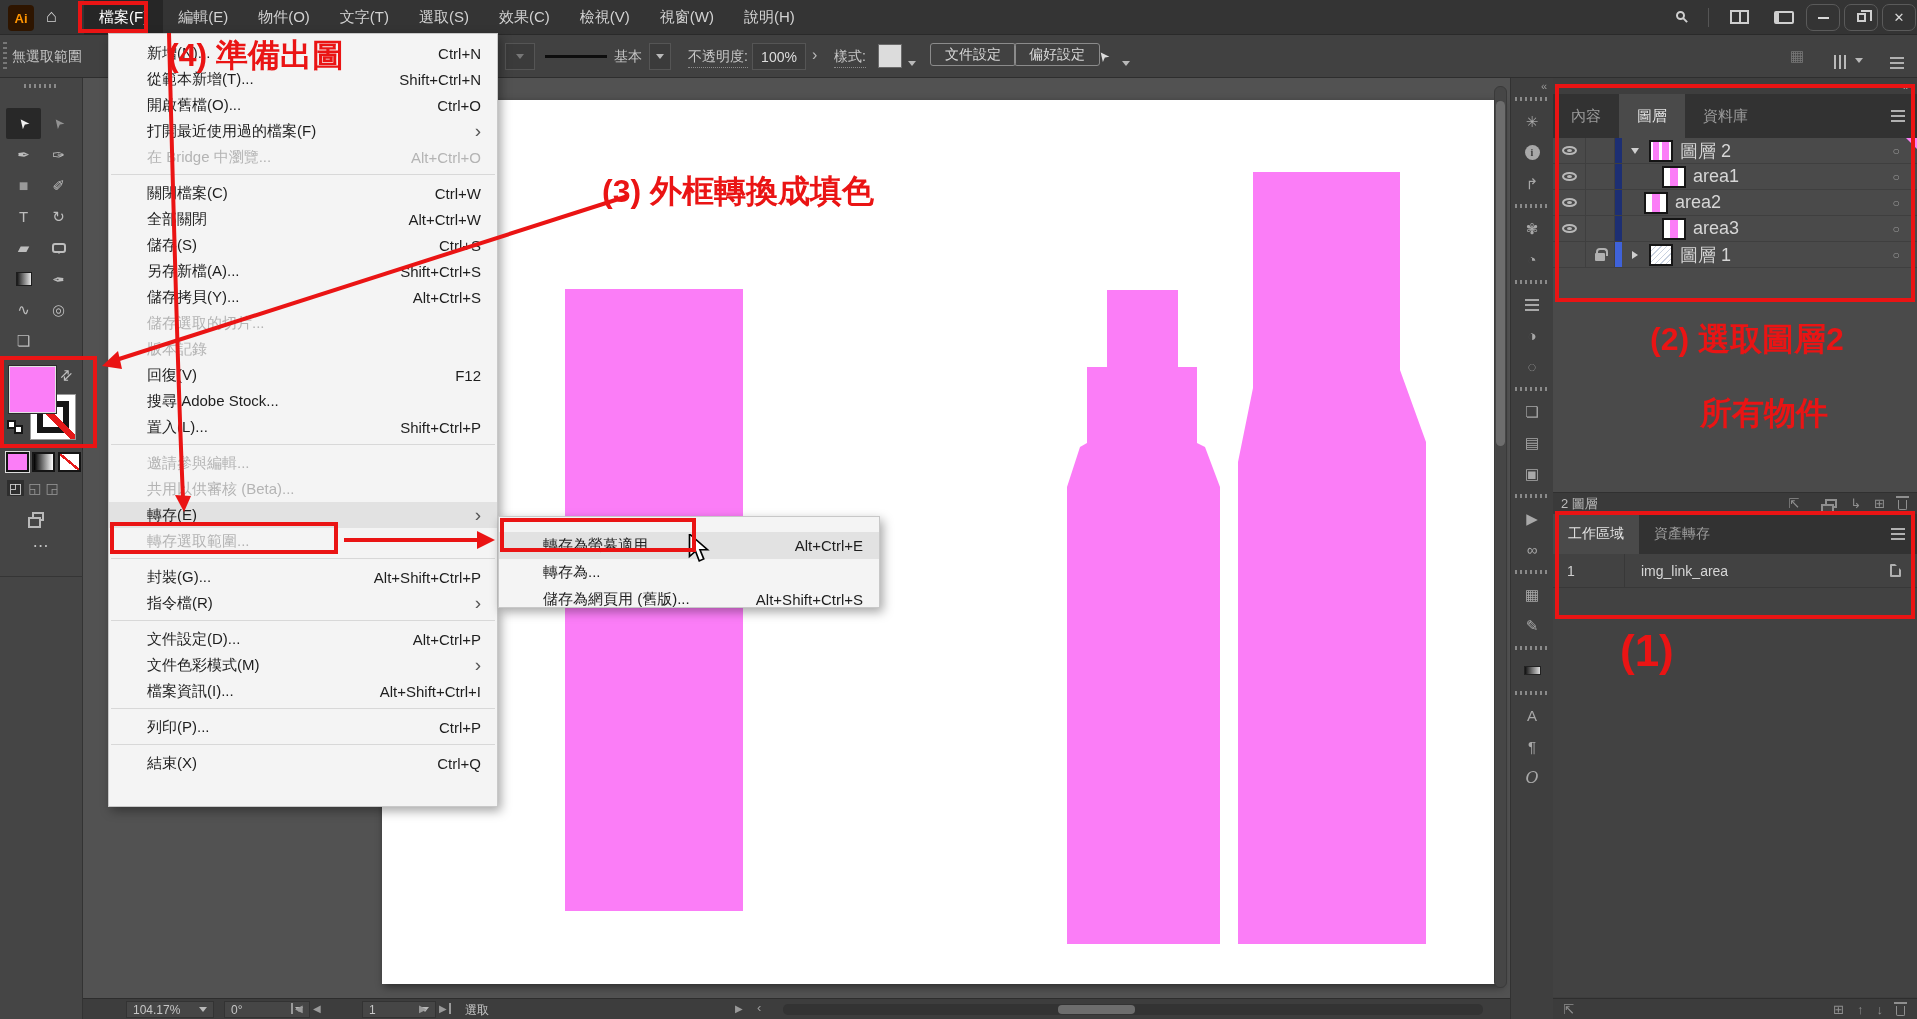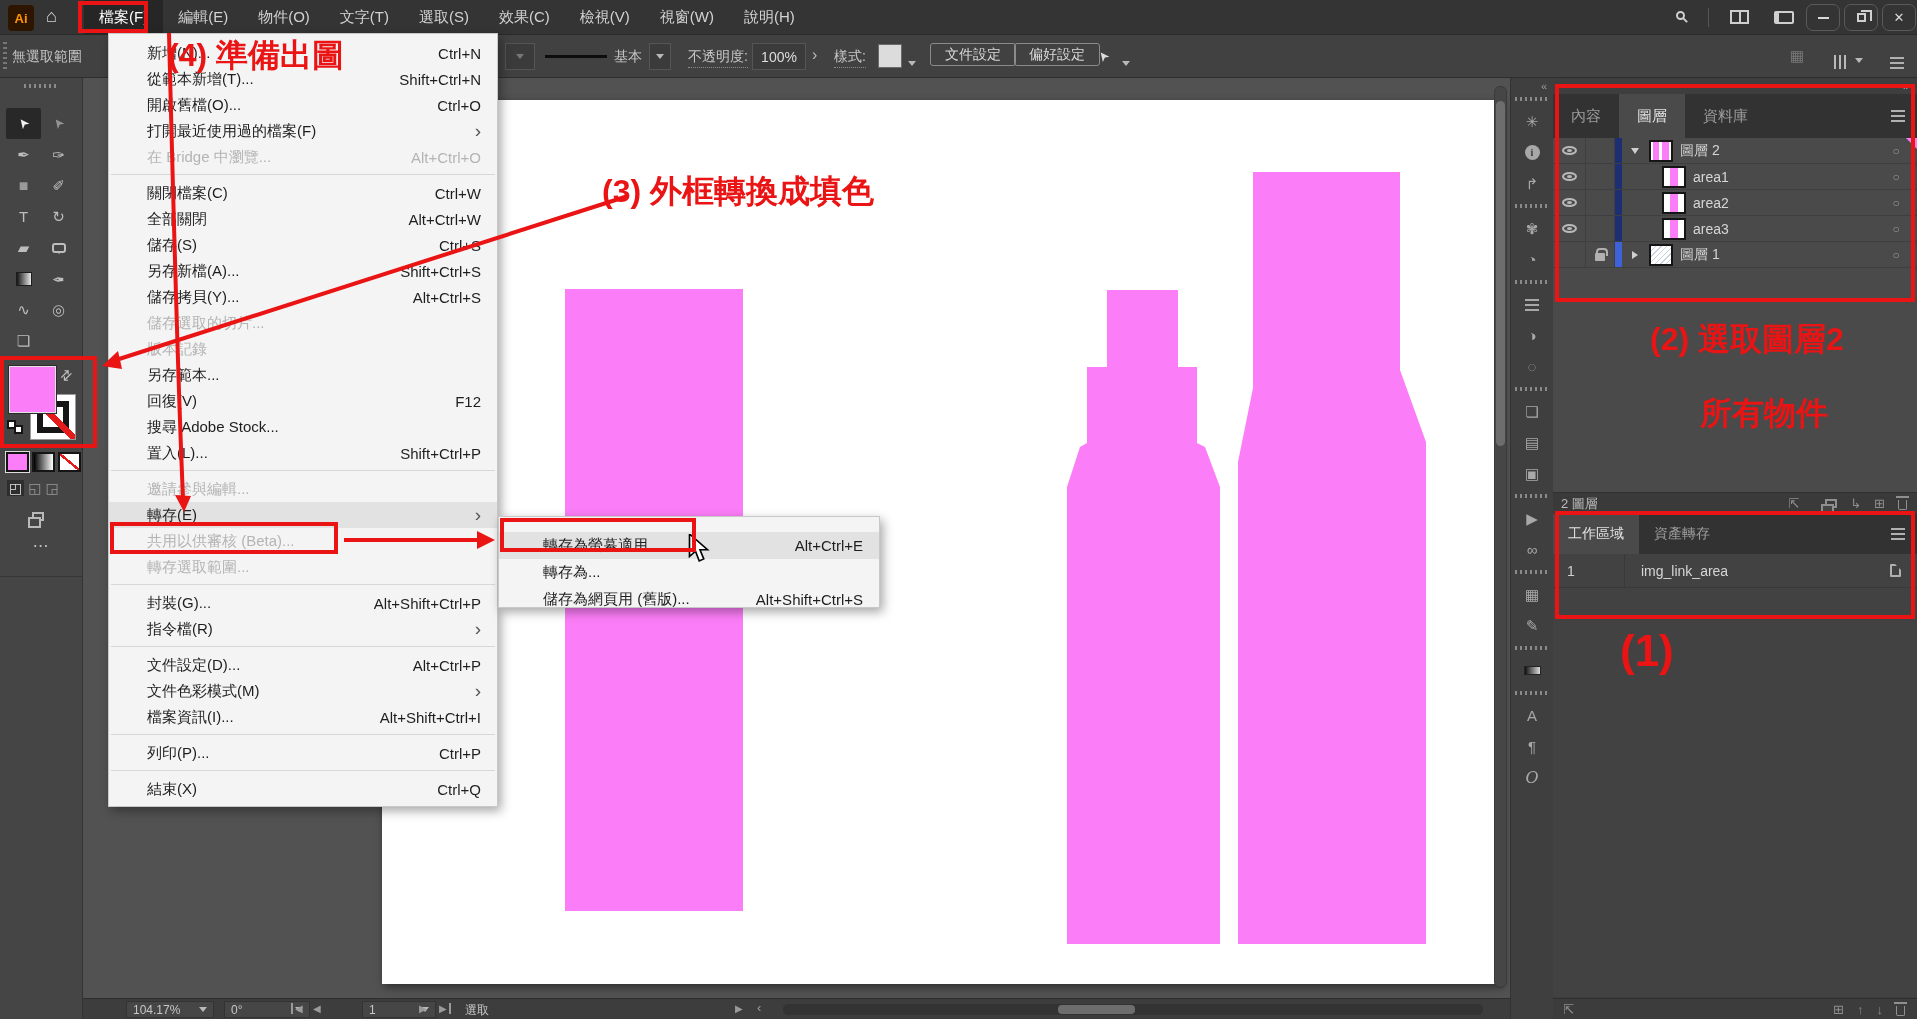--- a/index.html
+++ b/index.html
@@ -130,21 +130,21 @@
   .lock::before{content:'';position:absolute;top:-5px;left:1px;width:8px;height:6px;border:2px solid #b0b0b0;border-bottom:none;border-radius:4px 4px 0 0;}
   .lbar{width:7px;height:100%;}
   .lmain{flex:1;display:flex;align-items:center;gap:7px;height:100%;padding-left:6px;}
   .lmain .xp{width:14px;display:flex;justify-content:center;}
   .tri-down-w{width:0;height:0;border-left:4px solid transparent;border-right:4px solid transparent;border-top:6px solid #cfcfcf;}
   .tri-right-w{width:0;height:0;border-top:4px solid transparent;border-bottom:4px solid transparent;border-left:6px solid #cfcfcf;}
   .thumb{width:24px;height:22px;background:#fff;border:2px solid #151515;}
   .t-multi{background:linear-gradient(90deg,#fff 0 12%,var(--pink) 12% 40%,#fff 40% 54%,var(--pink) 54% 88%,#fff 88%);}
   .t-bar{background:linear-gradient(90deg,#fff 0 32%,var(--pink) 32% 68%,#fff 68%);}
   .t-sketch{background:repeating-linear-gradient(135deg,#fff 0 3px,#c9d2e0 3px 4px);}
-  .lname{font-size:14px;color:#d6d6d6;}
+  .lname{font-size:18px;color:#d6d6d6;}
   .ltarget{width:42px;text-align:center;color:#9a9a9a;font-size:12px;}
   .sel-corner{position:absolute;right:0;top:0;width:0;height:0;border-top:11px solid var(--pink);border-left:11px solid transparent;}
   #layers-footer{position:absolute;left:0;top:414px;width:100%;height:22px;background:#3a3a3a;border-top:1px solid #303030;display:flex;align-items:center;color:#8f8f8f;}
   #layers-count{font-size:13px;color:#bdbdbd;margin-left:8px;}
   .f-icons{margin-left:auto;display:flex;gap:13px;margin-right:10px;align-items:center;}
   .f-btn{display:flex;align-items:center;justify-content:center;font-size:13px;color:#8f8f8f;}
   #ab-tabbar{top:436px;height:40px;}
   #ab-tabbar .tab{font-size:14px;padding:0 15px;}
   #ab-body{position:absolute;left:0;top:476px;width:100%;height:443px;background:#424242;}
   .ab-row{display:flex;align-items:center;height:34px;border-bottom:1px solid #383838;}
@@ -456,21 +456,21 @@
               <span class="lname">area1</span>
             </div>
             <div class="ltarget">○</div>
           </div>
           <div class="lrow">
             <div class="cell">
               <span class="eye"></span>
             </div>
             <div class="cell lock-c"></div>
             <div class="lbar" style="background: var(--bar-dark);"></div>
-            <div class="lmain" style="padding-left: 40px;">
+            <div class="lmain" style="padding-left: 22px;">
               <span class="thumb t-bar"></span>
               <span class="lname">area2</span>
             </div>
             <div class="ltarget">○</div>
           </div>
           <div class="lrow">
             <div class="cell">
               <span class="eye"></span>
             </div>
             <div class="cell lock-c"></div>
@@ -602,47 +602,43 @@
       </div>
       <div class="fm-row dis">
         <span class="fm-label">儲存選取的切片...</span>
         <span class="fm-right"></span>
       </div>
       <div class="fm-row dis">
         <span class="fm-label">版本記錄</span>
         <span class="fm-right"></span>
       </div>
       <div class="fm-row">
-        <span class="fm-label">另存範本...</span>
-        <span class="fm-right"></span>
-      </div>
-      <div class="fm-row">
         <span class="fm-label">回復(V)</span>
         <span class="fm-right">F12</span>
       </div>
       <div class="fm-row">
         <span class="fm-label">搜尋 Adobe Stock...</span>
         <span class="fm-right"></span>
       </div>
       <div class="fm-row">
         <span class="fm-label">置入(L)...</span>
         <span class="fm-right">Shift+Ctrl+P</span>
       </div>
       <div class="fm-sep"></div>
       <div class="fm-row dis">
         <span class="fm-label">邀請參與編輯...</span>
         <span class="fm-right"></span>
       </div>
+      <div class="fm-row dis">
+        <span class="fm-label">共用以供審核 (Beta)...</span>
+        <span class="fm-right"></span>
+      </div>
       <div class="fm-row hot">
         <span class="fm-label">轉存(E)</span>
         <span class="fm-right fm-arrow">›</span>
-      </div>
-      <div class="fm-row dis">
-        <span class="fm-label">共用以供審核 (Beta)...</span>
-        <span class="fm-right"></span>
       </div>
       <div class="fm-row dis">
         <span class="fm-label">轉存選取範圍...</span>
         <span class="fm-right"></span>
       </div>
       <div class="fm-sep"></div>
       <div class="fm-row">
         <span class="fm-label">封裝(G)...</span>
         <span class="fm-right">Alt+Shift+Ctrl+P</span>
       </div>

